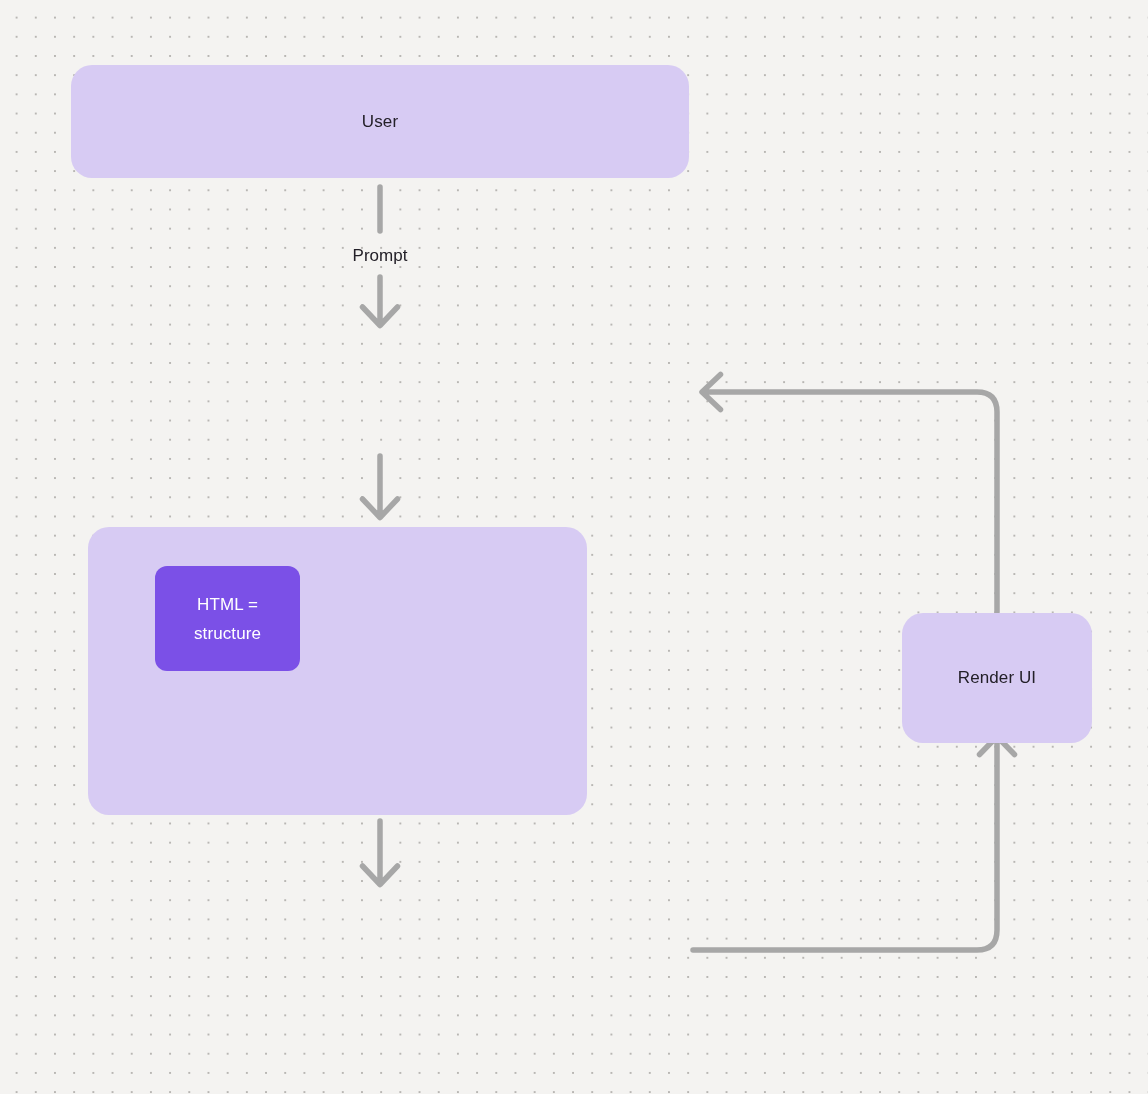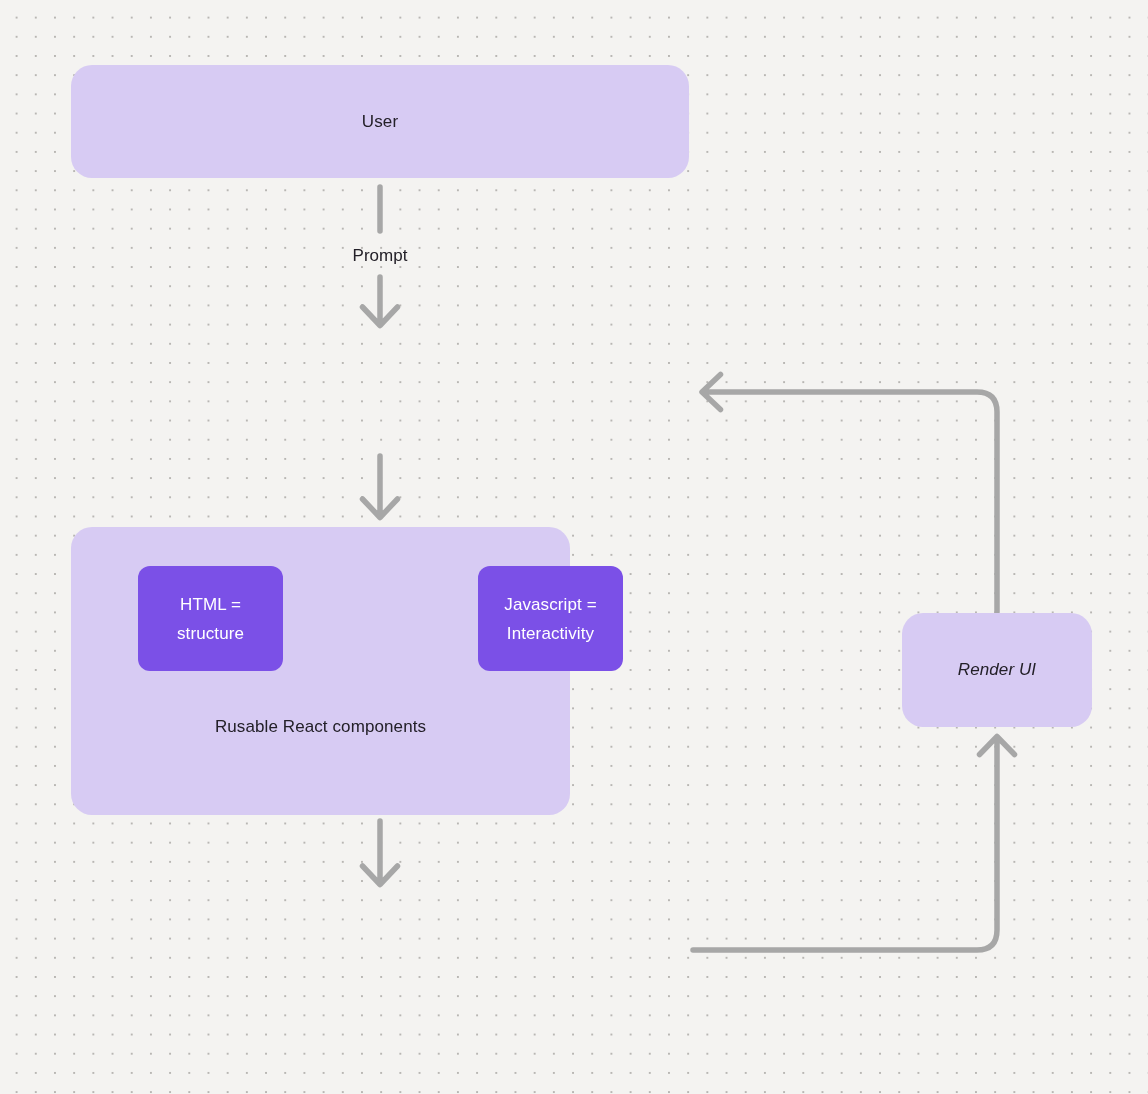--- a/index.html
+++ b/index.html
@@ -24,23 +24,23 @@
     display: flex;
     align-items: center;
     justify-content: center;
     color: var(--text, #232028);
     font-size: 17px;
     font-weight: 500;
     letter-spacing: 0.1px;
   }
   .node-user   { left: 71px;  top: 65px;  width: 618px; height: 113px; }
   .node-webapp { left: 71px;  top: 334px; width: 618px; height: 115px; }
-  .node-group  { left: 71px;  top: 527px; width: 499px; height: 288px; }
+  .node-group  { left: 88px;  top: 527px; width: 499px; height: 288px; }
   .node-vite   { left: 71px;  top: 893px; width: 618px; height: 116px; }
-  .node-render { left: 902px; top: 613px; width: 190px; height: 114px; font-style: italic; }
+  .node-render { left: 902px; top: 613px; width: 190px; height: 130px; }
 
   .chip {
     position: absolute;
     top: 39px;
     width: 145px;
     height: 105px;
     background: var(--chip-fill, #7b50e7);
     border-radius: 12px;
     display: flex;
     flex-direction: column;
@@ -113,25 +113,20 @@
   </div>
 
   <div class="edge-label">Prompt</div>
 
 
   <div class="node node-group">
     <div class="chip chip-1">
       <span>HTML =</span>
       <span>structure</span>
     </div>
-    <div class="chip chip-3">
-      <span>Javascript =</span>
-      <span>Interactivity</span>
-    </div>
-    <div class="group-caption">Rusable React components</div>
   </div>
 
 
   <div class="node node-render">
     <span>Render UI</span>
   </div>
 
 </div>
 
 </body></html>

